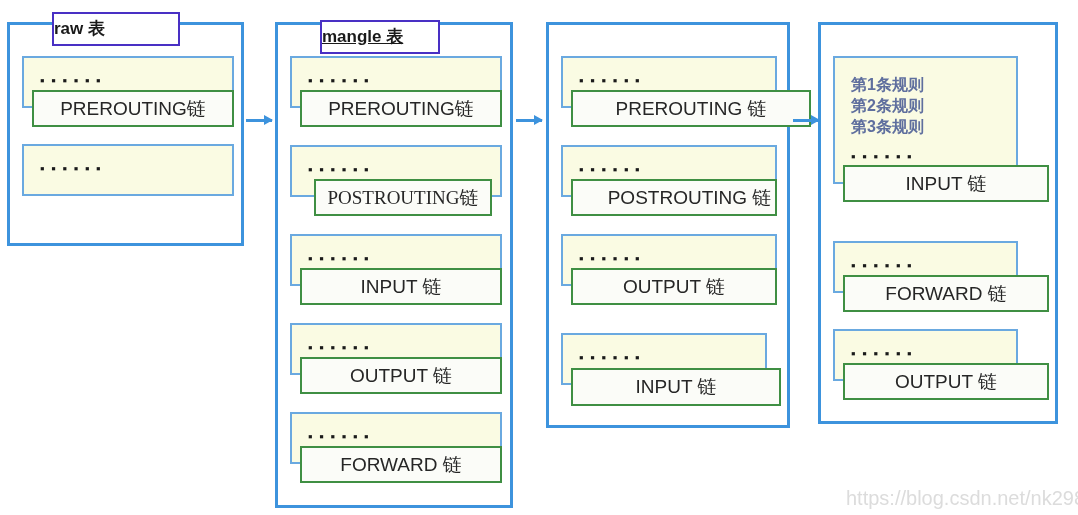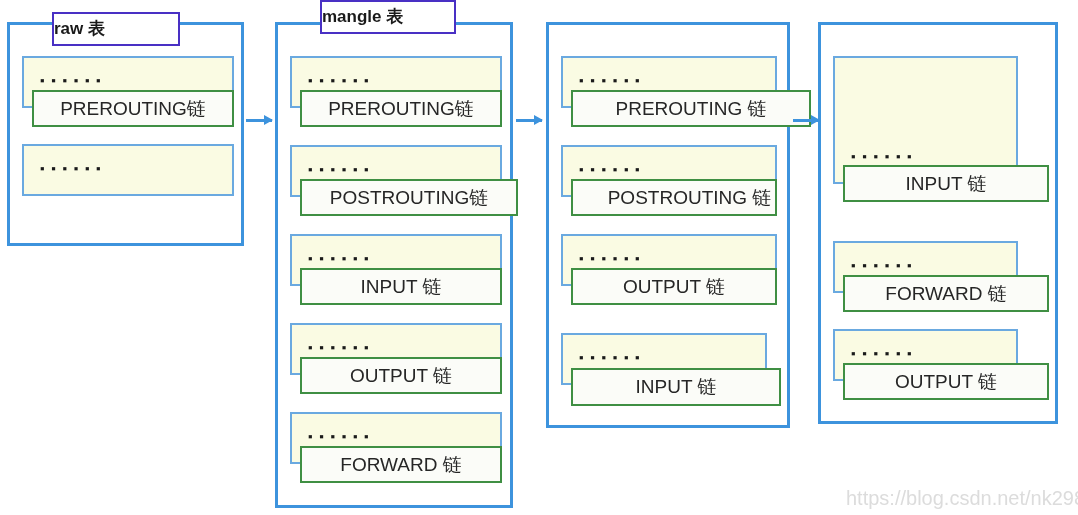--- a/index.html
+++ b/index.html
@@ -135,32 +135,32 @@
   </div>
 
   <div class="chain-group" style="left:22px; top:144px; width:212px; height:70px;">
     <div class="chain-card" style="width:212px; height:52px;"></div>
     <div class="dots" style="top:18px;">▪ ▪ ▪ ▪ ▪ ▪</div>
   </div>
 
   <div class="arrow" style="left:246px; top:119px; width:26px;"></div>
 
   <div class="table-col" style="left:275px; top:22px; width:238px; height:486px;"></div>
-  <div class="table-title" style="left:320px; top:0; width:136px;">mangle 表</div>
+  <div class="table-title" style="left:320px; top:20px; width:120px;text-decoration:underline;">mangle 表</div>
 
   <div class="chain-group" style="left:290px; top:56px; width:212px; height:70px;">
     <div class="chain-card" style="width:212px; height:52px;"></div>
     <div class="dots" style="top:18px;">▪ ▪ ▪ ▪ ▪ ▪</div>
     <div class="chain-chip" style="left:10px; top:34px; width:202px; height:37px;">PREROUTING链</div>
   </div>
 
   <div class="chain-group" style="left:290px; top:145px; width:212px; height:70px;">
     <div class="chain-card" style="width:212px; height:52px;"></div>
     <div class="dots" style="top:18px;">▪ ▪ ▪ ▪ ▪ ▪</div>
-    <div class="chain-chip" style="left:10px; top:34px; width:218px; height:37px;">POSTROUTING链</div>
+    <div class="chain-chip" style="left:24px; top:34px; width:178px; height:37px;font-family:Liberation Serif, serif;">POSTROUTING链</div>
   </div>
 
   <div class="chain-group" style="left:290px; top:234px; width:212px; height:70px;">
     <div class="chain-card" style="width:212px; height:52px;"></div>
     <div class="dots" style="top:18px;">▪ ▪ ▪ ▪ ▪ ▪</div>
     <div class="chain-chip" style="left:10px; top:34px; width:202px; height:37px;">INPUT 链</div>
   </div>
 
   <div class="chain-group" style="left:290px; top:323px; width:212px; height:70px;">
     <div class="chain-card" style="width:212px; height:52px;"></div>
@@ -201,20 +201,25 @@
     <div class="dots" style="top:18px;">▪ ▪ ▪ ▪ ▪ ▪</div>
     <div class="chain-chip" style="left:10px; top:35px; width:210px; height:38px;">INPUT 链</div>
   </div>
 
   <div class="arrow" style="left:793px; top:119px; width:26px;"></div>
 
   <div class="table-col" style="left:818px; top:22px; width:240px; height:402px;"></div>
 
   <div class="chain-group" style="left:833px; top:56px; width:216px; height:146px;">
     <div class="chain-card" style="width:185px; height:128px;"></div>
+    <div class="rules" style="top:18px;">
+      <div>第1条规则</div>
+      <div>第2条规则</div>
+      <div>第3条规则</div>
+    </div>
     <div class="dots" style="top:94px;">▪ ▪ ▪ ▪ ▪ ▪</div>
     <div class="chain-chip" style="left:10px; top:109px; width:206px; height:37px;">INPUT 链</div>
   </div>
 
   <div class="chain-group" style="left:833px; top:241px; width:216px; height:70px;">
     <div class="chain-card" style="width:185px; height:52px;"></div>
     <div class="dots" style="top:18px;">▪ ▪ ▪ ▪ ▪ ▪</div>
     <div class="chain-chip" style="left:10px; top:34px; width:206px; height:37px;">FORWARD 链</div>
   </div>
 

